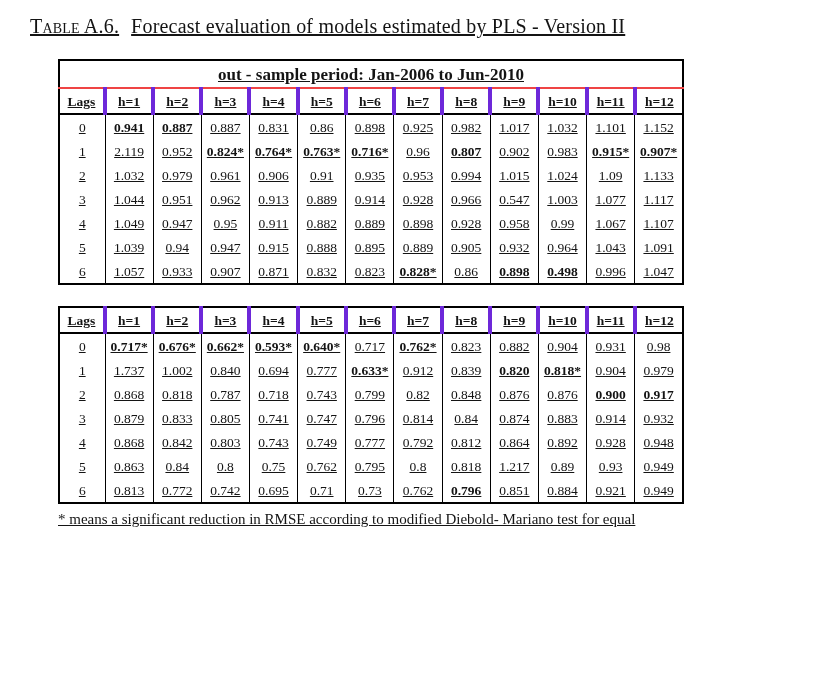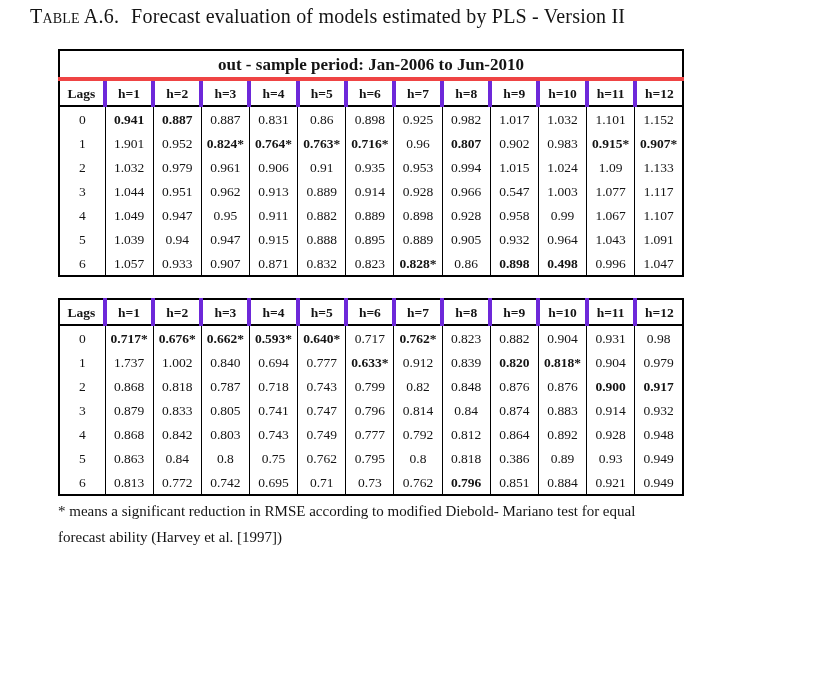--- a/index.html
+++ b/index.html
@@ -4,22 +4,23 @@
 <style>
   html, body { margin: 0; padding: 0; background: #ffffff; }
   .page {
     position: relative;
     width: 688px;
     height: 694px;
     background: #ffffff;
     color: #141414;
     font-family: "Liberation Serif", serif;
     box-sizing: border-box;
-    padding-top: 5px;
+    padding-top: 15px;
     overflow: hidden;
+    text-decoration: underline;
   }
   .title {
     font-size: 20px;
     font-weight: normal;
     margin: 0 0 0 30px;
     letter-spacing: 0.2px;
     white-space: nowrap;
   }
   .title .label {
     font-variant: small-caps;
@@ -36,21 +37,21 @@
     text-align: center;
     vertical-align: middle;
     font-size: 13.5px;
     line-height: 15px;
     padding: 0;
   }
   table.ftable th.caption {
     font-size: 17px;
     line-height: 19px;
     font-weight: bold;
-    border-bottom: 4px solid #ef4444;
+    border-bottom: 2px solid #ef4444;
     padding: 4px 0 3px 0;
   }
   table.ftable th.colhead {
     font-weight: bold;
     border-left: 4px solid #6d28d9;
     padding: 5px 0 4px 0;
   }
   table.ftable th.colhead:first-child { border-left: none; }
   table.ftable col.lagcol { width: 46px; }
   table.ftable thead tr.hdr { border-bottom: 2px solid #000; }
@@ -125,21 +126,21 @@
           <td>0.898</td>
           <td>0.925</td>
           <td>0.982</td>
           <td>1.017</td>
           <td>1.032</td>
           <td>1.101</td>
           <td>1.152</td>
         </tr>
         <tr>
           <td>1</td>
-          <td>1.901</td>
+          <td>2.119</td>
           <td>0.952</td>
           <td class="best">0.824*</td>
           <td class="best">0.764*</td>
           <td class="best">0.763*</td>
           <td class="best">0.716*</td>
           <td>0.96</td>
           <td class="best">0.807</td>
           <td>0.902</td>
           <td>0.983</td>
           <td class="best">0.915*</td>
@@ -335,21 +336,21 @@
         <tr>
           <td>5</td>
           <td>0.863</td>
           <td>0.84</td>
           <td>0.8</td>
           <td>0.75</td>
           <td>0.762</td>
           <td>0.795</td>
           <td>0.8</td>
           <td>0.818</td>
-          <td>0.386</td>
+          <td>1.217</td>
           <td>0.89</td>
           <td>0.93</td>
           <td>0.949</td>
         </tr>
         <tr>
           <td>6</td>
           <td>0.813</td>
           <td>0.772</td>
           <td>0.742</td>
           <td>0.695</td>
@@ -360,16 +361,15 @@
           <td>0.851</td>
           <td>0.884</td>
           <td>0.921</td>
           <td>0.949</td>
         </tr>
       </tbody>
     </table>
 
   <div class="footnotes">
     <p>* means a significant reduction in RMSE according to modified Diebold- Mariano test for equal</p>
-    <p>forecast ability (Harvey et al. [1997])</p>
   </div>
 
 </div>
 
 </body></html>

